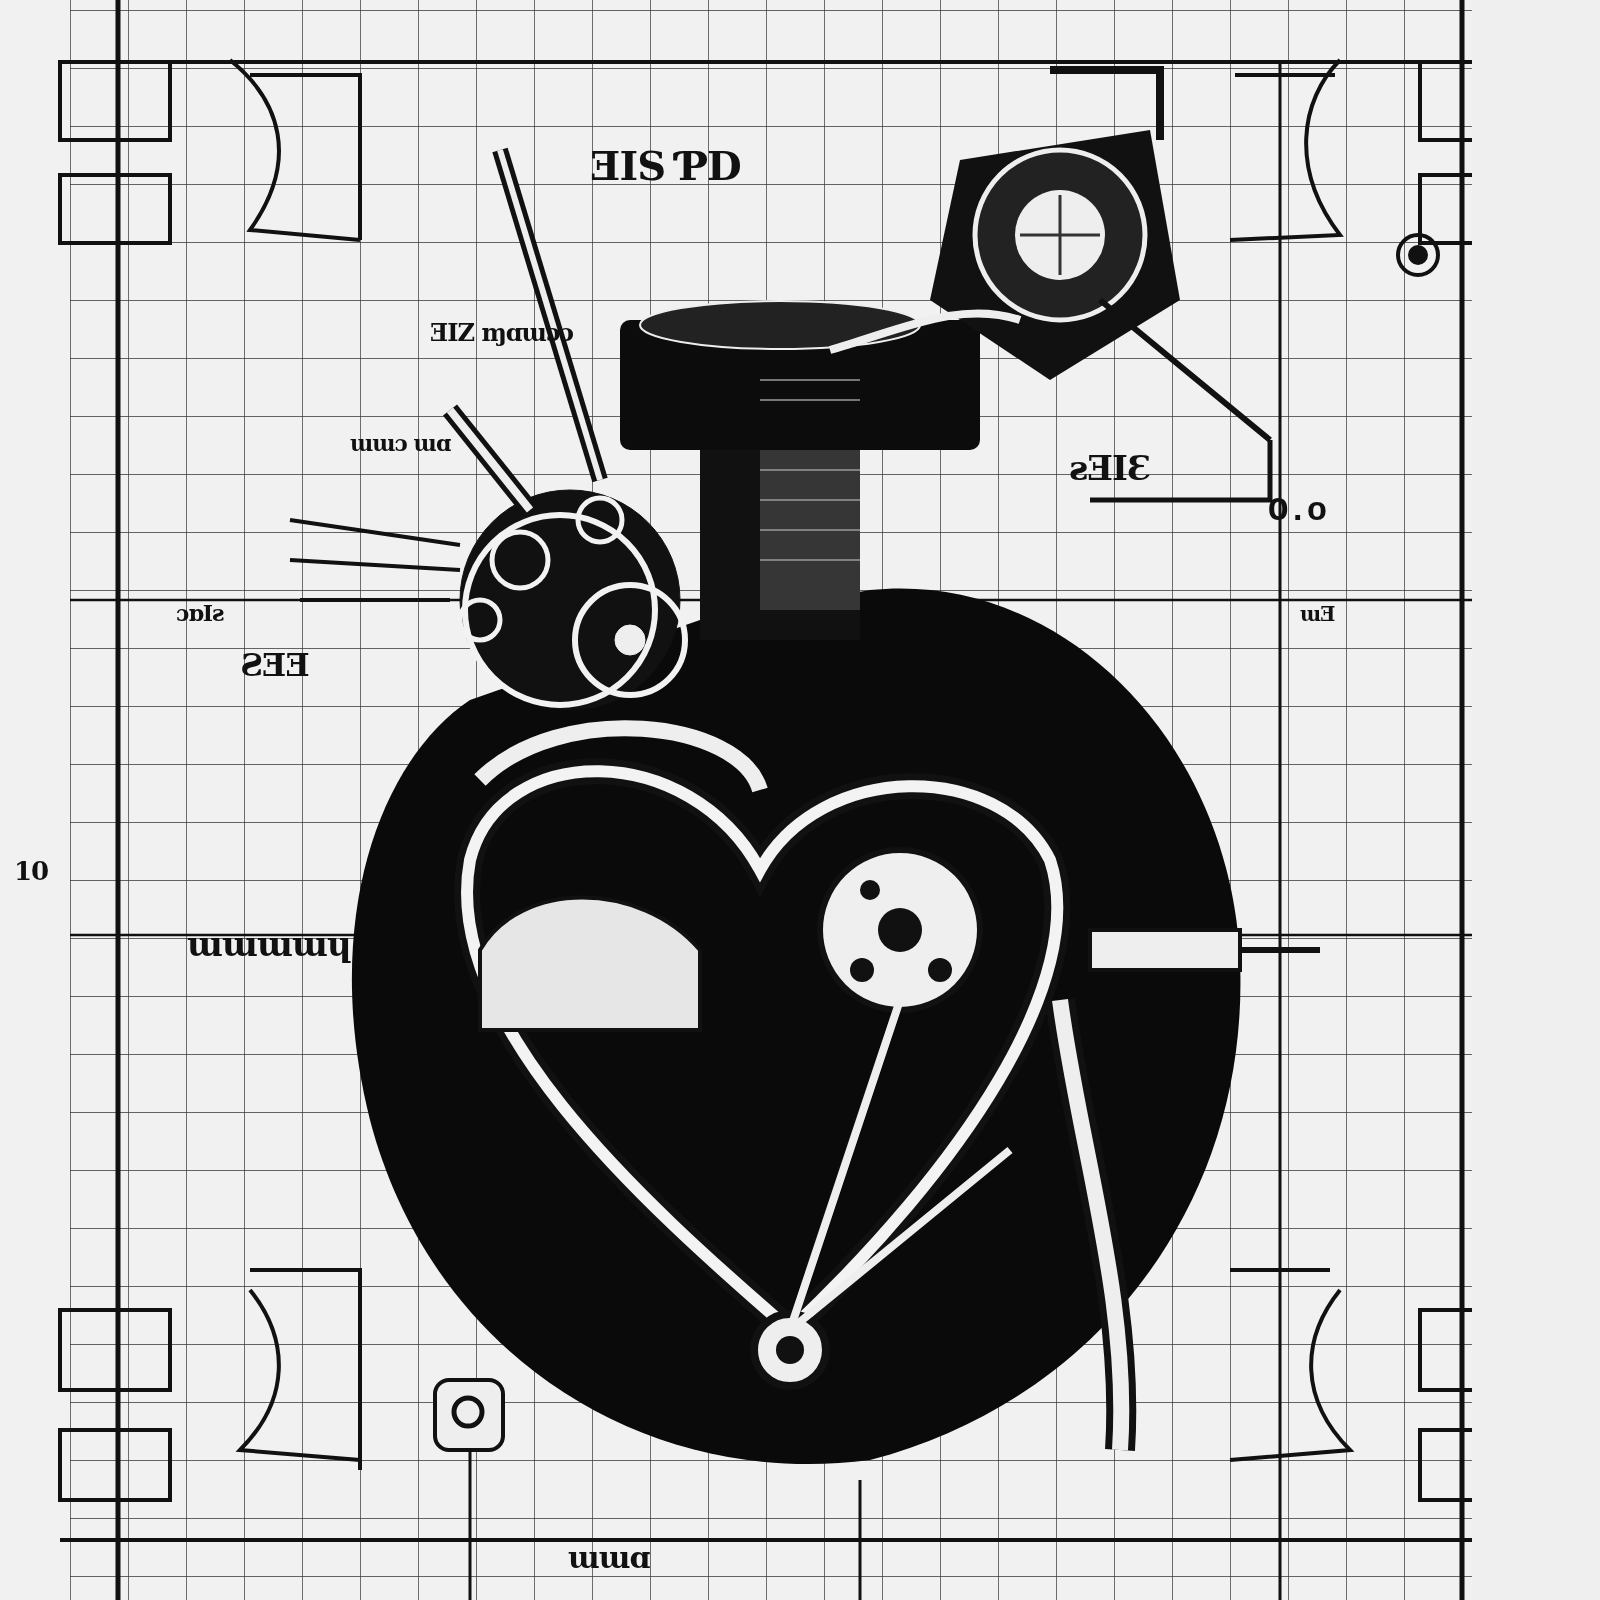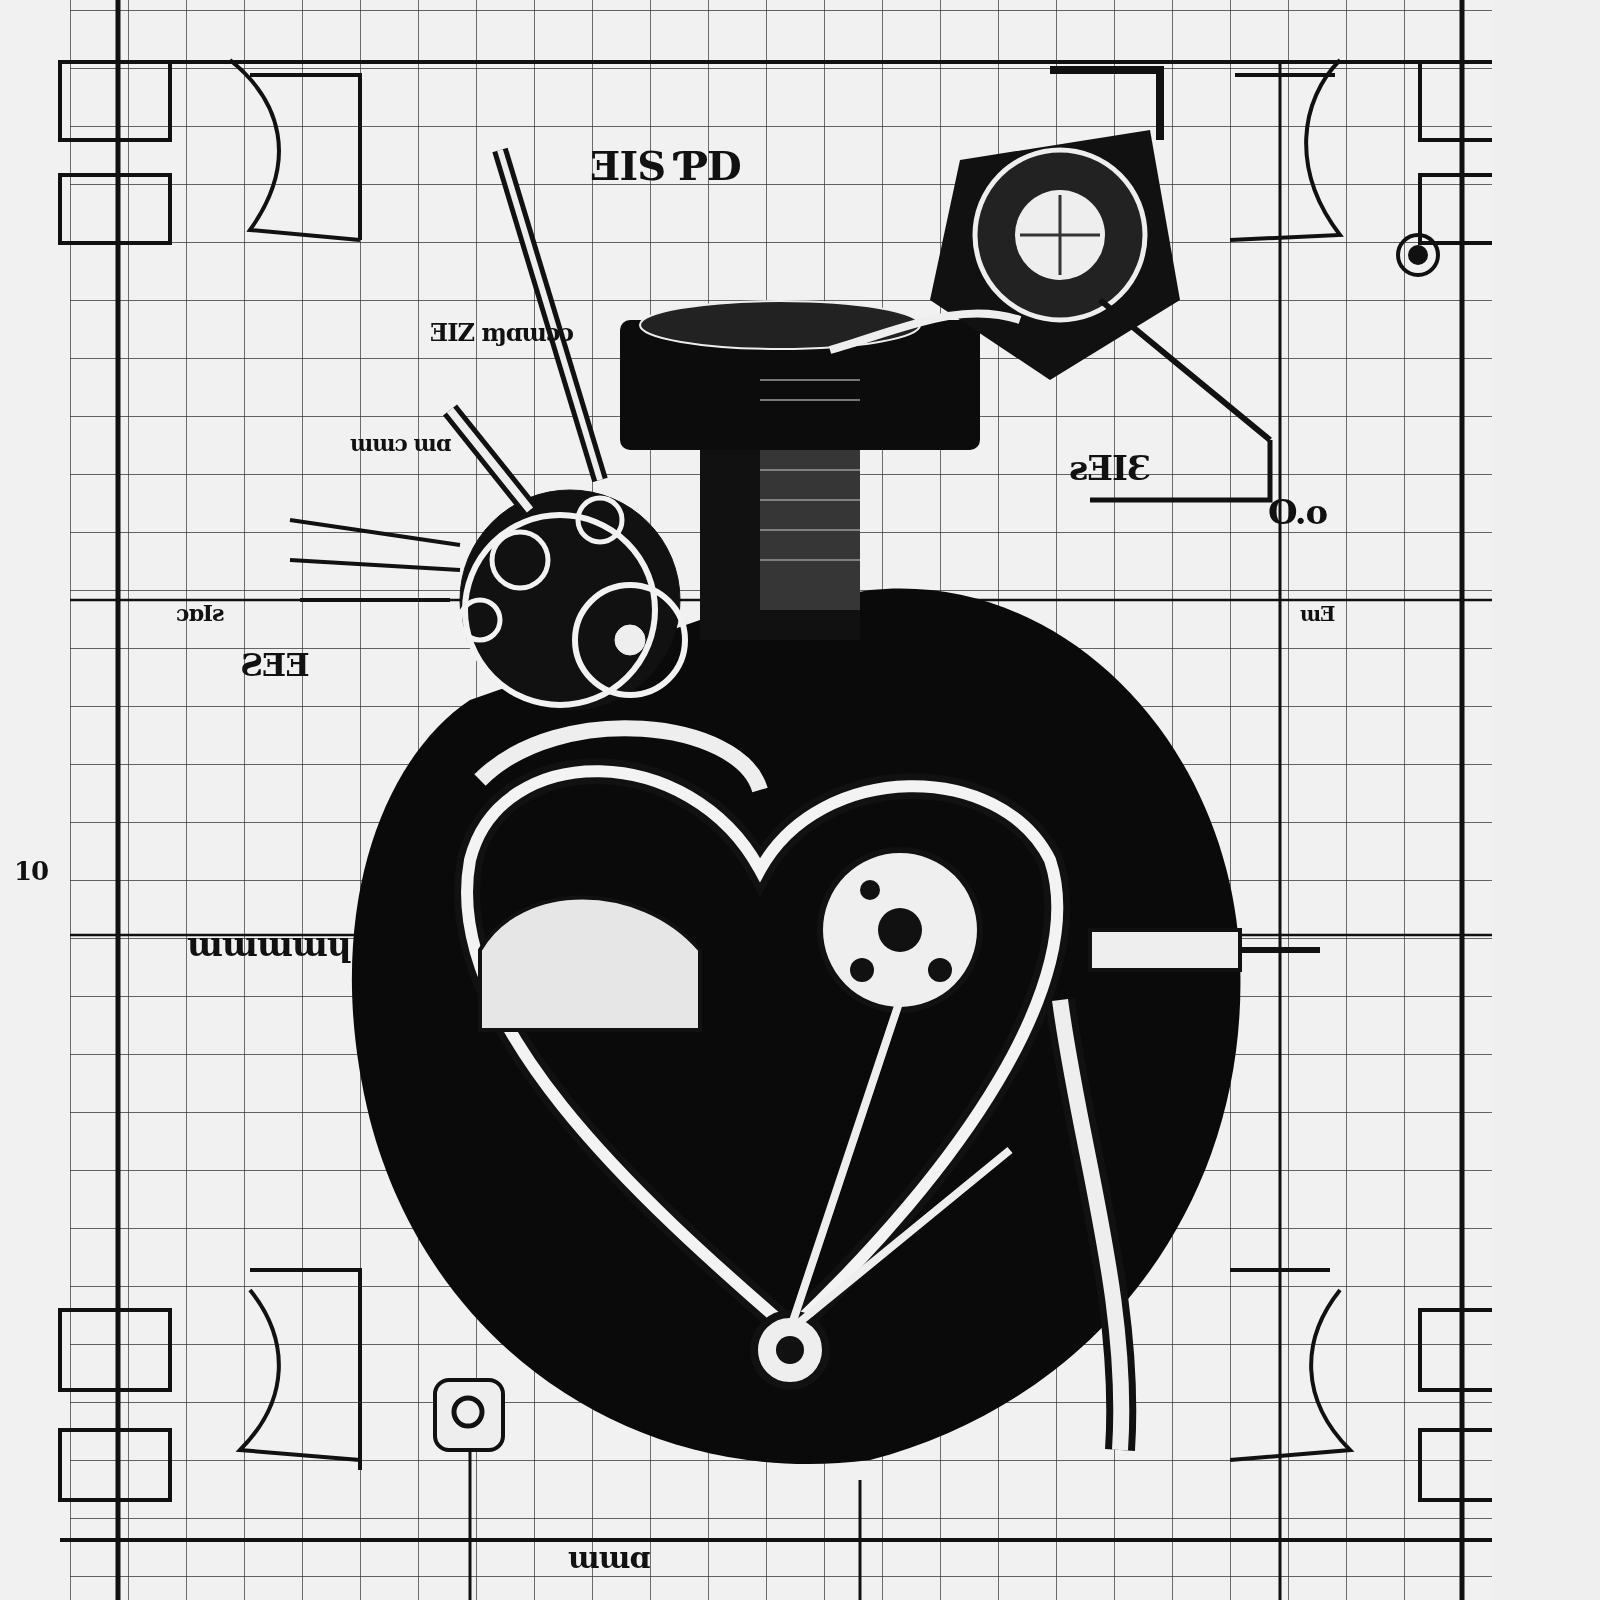--- a/index.html
+++ b/index.html
@@ -1,16 +1,16 @@
 <!DOCTYPE html>
 <html><head>
 <meta charset="utf-8">
 <style>
   html,body{margin:0;padding:0;background:#efefef;}
-  #canvas{position:relative;width:1472px;height:1600px;overflow:hidden;background:#f1f1f1;font-family:"DejaVu Sans",sans-serif;padding-left:20px;}
+  #canvas{position:relative;width:1472px;height:1600px;overflow:hidden;background:#f1f1f1;font-family:"DejaVu Sans",sans-serif;}
   svg{position:absolute;left:0;top:0;}
   .lbl{position:absolute;font-family:"DejaVu Serif",serif;font-weight:bold;color:#111;letter-spacing:-1px;}
 </style>
 </head>
 <body>
 
 <div id="canvas">
   <svg width="1600" height="1600" viewBox="0 0 1600 1600">
     <defs>
       <pattern id="grid" width="58" height="58" patternUnits="userSpaceOnUse" x="70" y="10">
@@ -118,20 +118,20 @@
     <g>
       <rect x="435" y="1380" width="68" height="70" rx="14" fill="#eee" stroke="#111" stroke-width="4"></rect>
       <circle cx="468" cy="1412" r="14" fill="none" stroke="#111" stroke-width="5"></circle>
     </g>
   </svg>
 
   <div class="lbl" style="left:590px;top:142px;font-size:40px;">ƎIS ƤD</div>
   <div class="lbl" style="left:430px;top:318px;font-size:24px;">ƎIZ ɱɑɯɔɔ</div>
   <div class="lbl" style="left:350px;top:382px;font-size:22px;margin-top:48px;">ɯɯɔ ɯɑ</div>
   <div class="lbl" style="left:1040px;top:448px;font-size:34px;margin-left:29px;">ƨƎIƐ</div>
-  <div class="lbl" style="left:1268px;top:492px;font-size:34px;">O.o</div>
+  <div class="lbl" style="left:1268px;top:492px;font-size:34px;font-family:Liberation Mono, monospace;">O.o</div>
   <div class="lbl" style="left:176px;top:600px;font-size:22px;text-align:right;">ɔɒIƨ</div>
   <div class="lbl" style="left:240px;top:646px;font-size:32px;">ƧƎƎ</div>
   <div class="lbl" style="left:1300px;top:602px;font-size:20px;">ɯƎ</div>
   <div class="lbl" style="left:14px;top:856px;font-size:26px;">10</div>
   <div class="lbl" style="left:168px;top:924px;font-size:34px;margin-left:19px;">ɯɯɯɯɥ</div>
   <div class="lbl" style="left:568px;top:1540px;font-size:30px;">ɯɯɑ</div>
 </div>
 
 </body></html>

